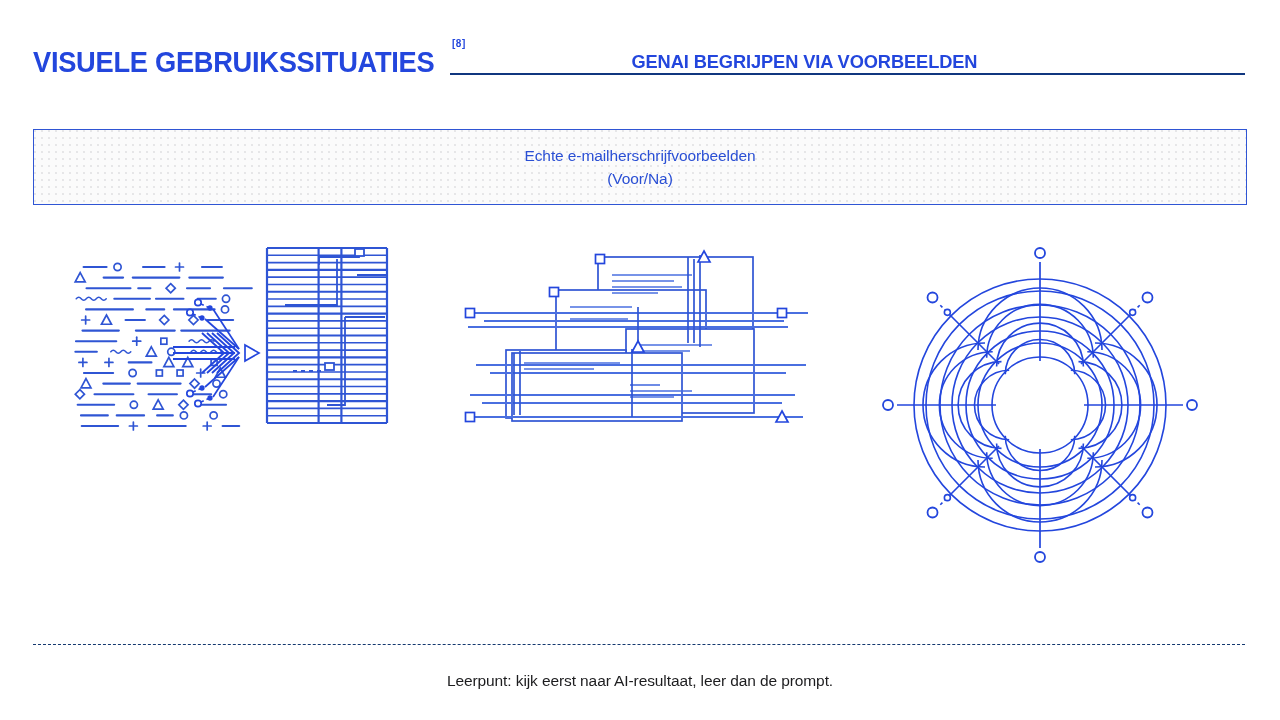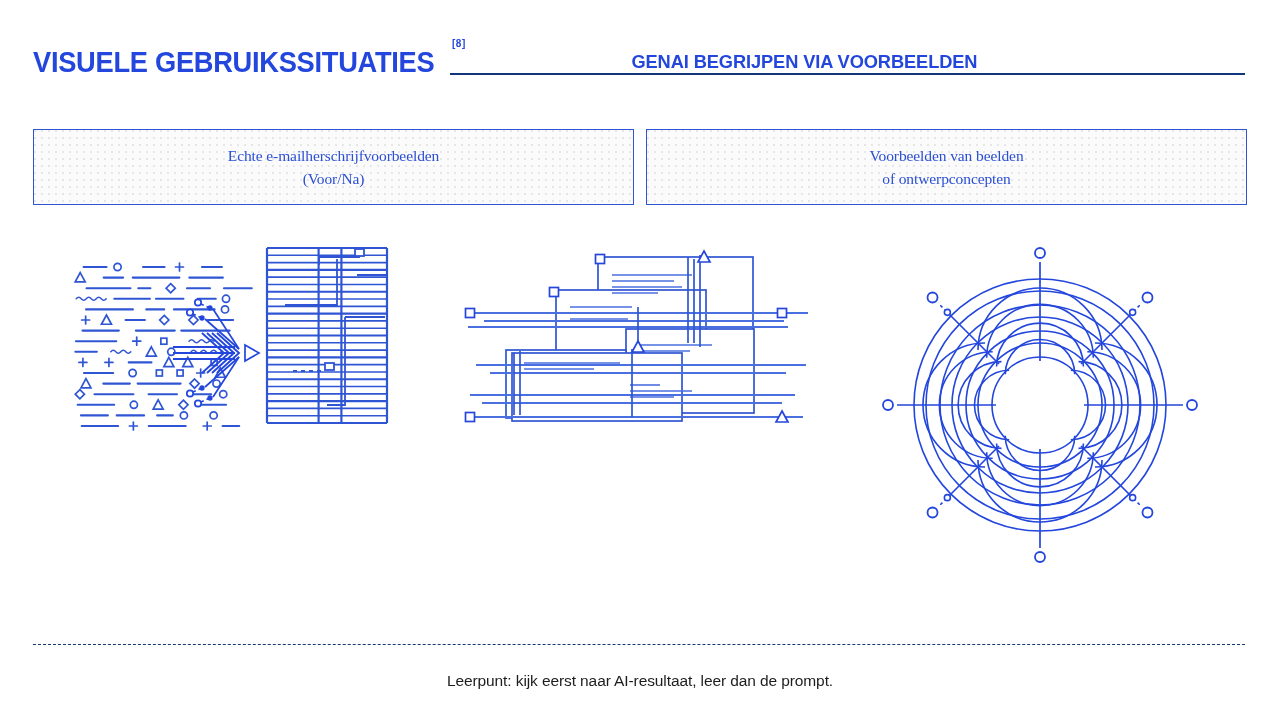--- a/index.html
+++ b/index.html
@@ -69,21 +69,20 @@
     border: 1.6px solid #2f55d4;
     background-color: #fbfbfb;
     background-image:
       radial-gradient(circle at 1px 1px, rgba(120,120,130,0.16) 1px, transparent 1.2px);
     background-size: 7px 7px;
     display: flex;
     align-items: center;
     justify-content: center;
     text-align: center;
     padding: 4px 10px;
-    font-family: Liberation Serif, serif;
   }
   .card-label {
     color: #2a4fd4;
     font-size: 15.5px;
     line-height: 23px;
     white-space: pre-line;
     letter-spacing: -0.1px;
   }
 
   
@@ -123,24 +122,20 @@
   <div class="title-main">VISUELE GEBRUIKSSITUATIES</div>
   <div class="title-index">[8]</div>
   <div class="header-rule"></div>
   <div class="title-right">GENAI BEGRIJPEN VIA VOORBEELDEN</div>
 </div>
 
 <div class="cards">
   <div class="card">
     <div class="card-label">Echte e-mailherschrijfvoorbeelden
 (Voor/Na)</div>
-  </div>
-  <div class="card">
-    <div class="card-label">Voorbeelden van beelden
-of ontwerpconcepten</div>
   </div>
 </div>
 
 <div class="illus-row">
 
   <div class="illus" id="illus-1">
     <svg width="340" height="300" viewBox="0 0 340 300">
       <g id="scatter-field" stroke="#2f55d4" fill="none" stroke-width="1.7" stroke-linecap="round">
           <path d="M28.582675791345537 22 H51.56212167162448" stroke-width="2.1"></path>
           <circle cx="62.548791443929076" cy="22" r="3.6"></circle>

